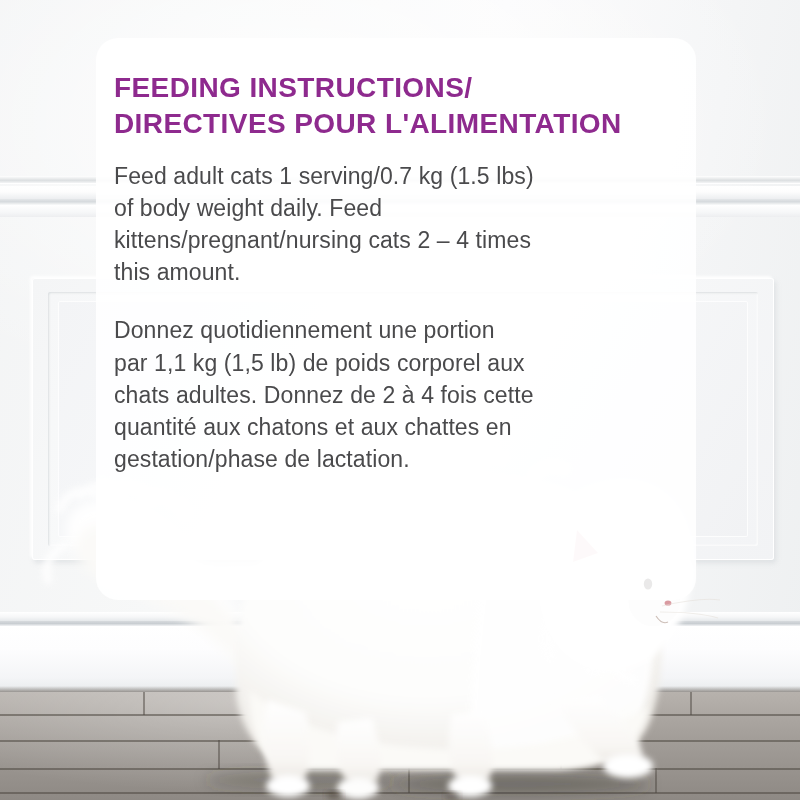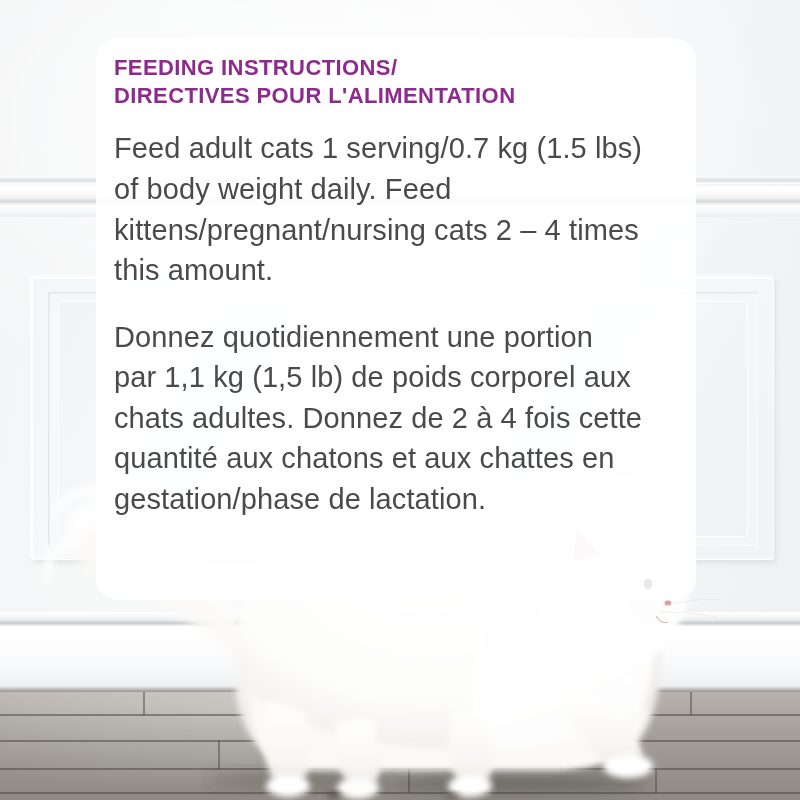--- a/index.html
+++ b/index.html
@@ -143,31 +143,31 @@
     background: rgba(255,255,255,.90);
     box-shadow: 0 0 1px rgba(255,255,255,.6);
   }
   .card-pad {
     position: absolute;
     left: 18px; right: 18px; top: 16px;
   }
 
   .heading {
     color: #8e2a8e;
-    font-size: 22px;
+    font-size: 28px;
     line-height: 1.28;
     font-weight: bold;
     letter-spacing: .4px;
-    margin: 0 0 18px 0;
+    margin: 16px 0 18px 0;
     white-space: pre-line;
   }
 
   .para {
     color: #4a4a4c;
-    font-size: 29px;
+    font-size: 23px;
     line-height: 1.40;
     font-weight: 300;
     margin: 0 0 26px 0;
     white-space: pre-line;
     letter-spacing: .1px;
   }
   .para:last-child { margin-bottom: 0; }
 </style>
 </head>
 <body>

